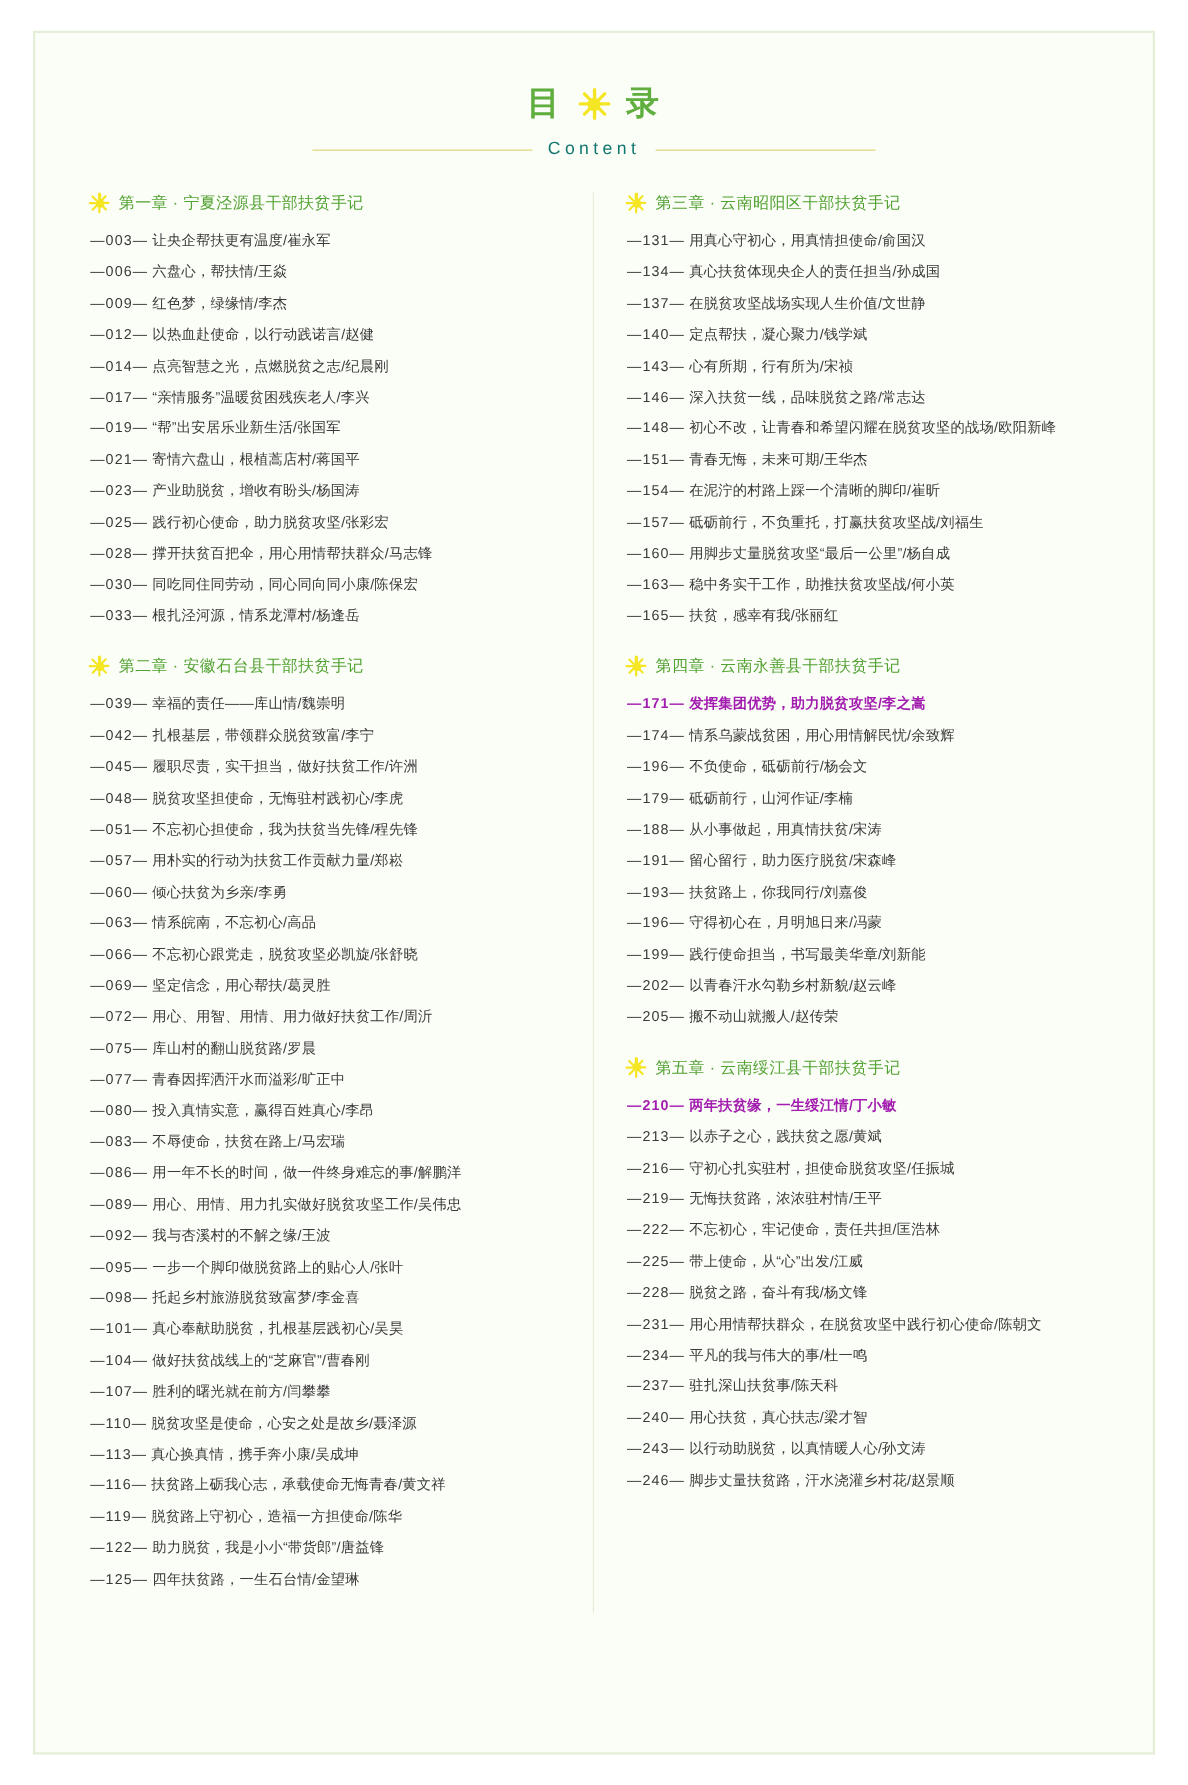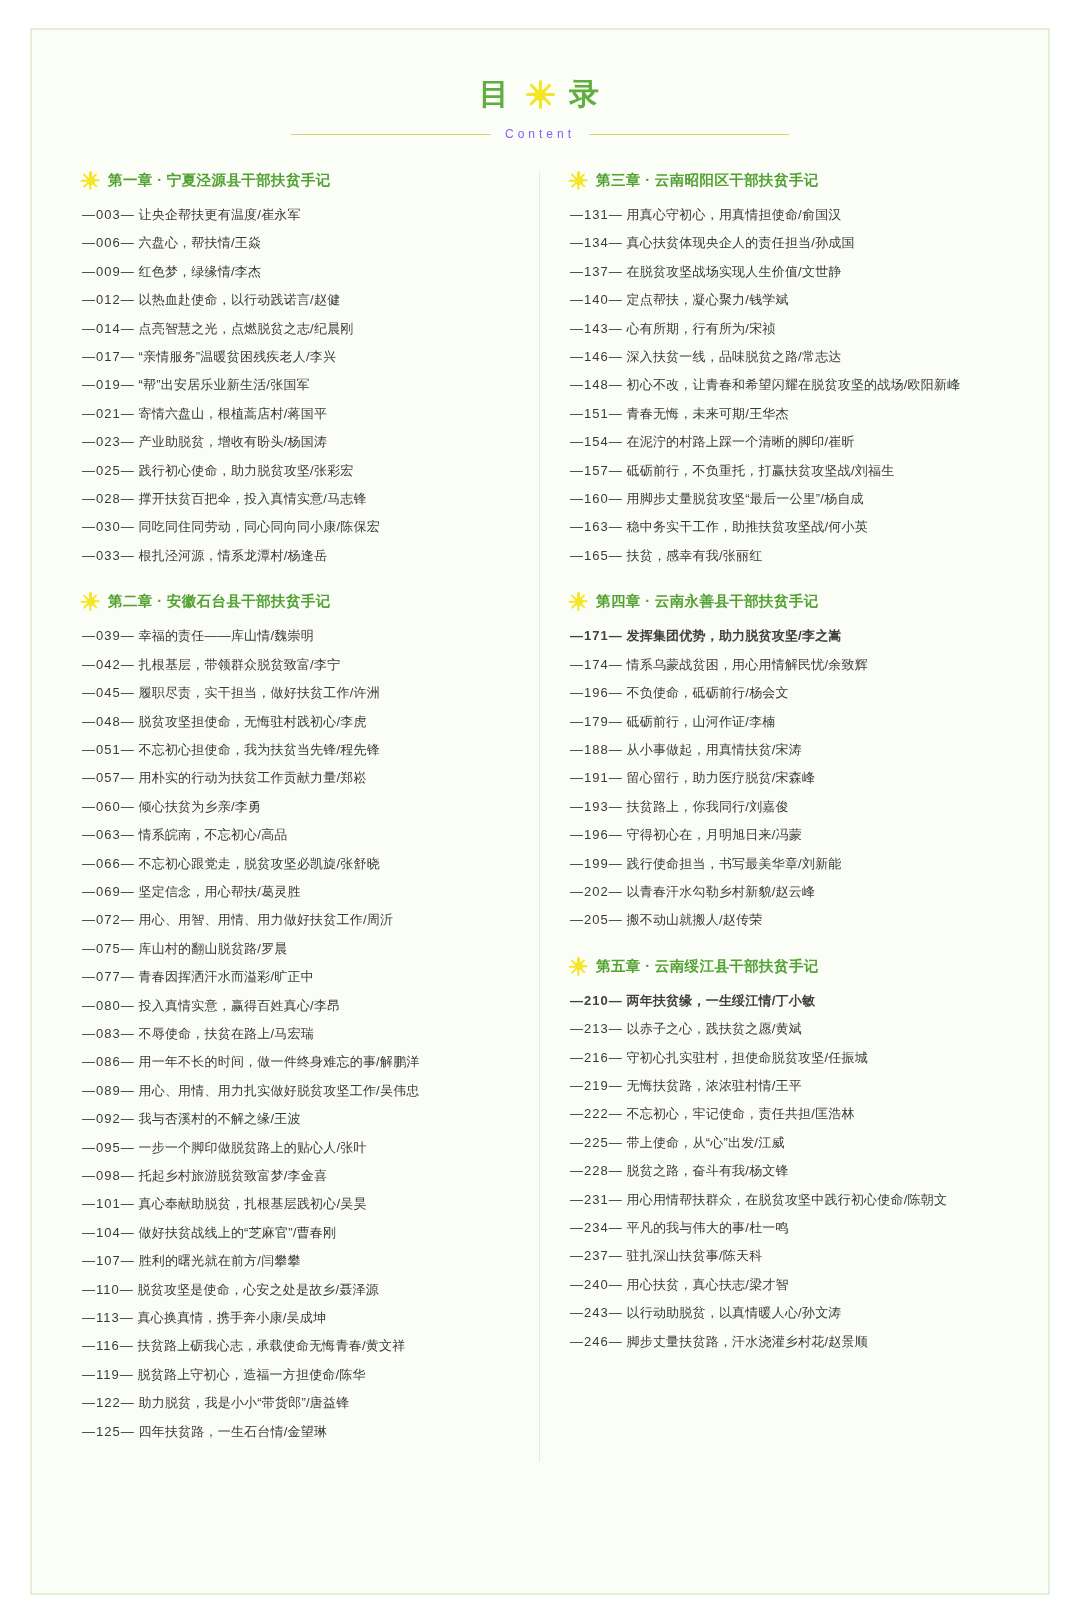--- a/index.html
+++ b/index.html
@@ -100,22 +100,22 @@
     justify-content: center;
     gap: 14px;
     margin-top: 12px;
   }
   .rule {
     width: 200px;
     height: 1px;
     background: #dcd36a;
   }
   .subtitle {
-    font-size: 12px;
-    color: #8b5cf6;
+    font-size: 16px;
+    color: #0f766e;
     letter-spacing: 4px;
   }
 
   
   .columns {
     display: flex;
     margin-top: 30px;
     padding: 0 16px;
   }
   .col {
@@ -134,37 +134,37 @@
   }
   .chapter + .chapter { margin-top: 22px; }
   .chapter-head {
     display: flex;
     align-items: center;
     gap: 9px;
     margin-bottom: 11px;
   }
   .chapter-title {
     font-size: 14.5px;
-    font-weight: bold;
+    font-weight: normal;
     color: #52a232;
     letter-spacing: 0.4px;
   }
   .entry {
     font-size: 13px;
     line-height: 28.4px;
     color: #3a3a3a;
     letter-spacing: 0.2px;
     white-space: normal;
   }
   .entry .pg {
     letter-spacing: 1px;
   }
   .entry.bold {
     font-weight: bold;
-    color: #404040;
+    color: #a21caf;
   }
 </style>
 </head>
 <body>
 
 <div class="page">
   <div class="frame">
 
     <div class="title-row">
       <span class="title-char">目</span>
@@ -206,21 +206,21 @@
             <div class="entry"><span class="pg">—003—</span><span> 让央企帮扶更有温度/崔永军</span></div>
             <div class="entry"><span class="pg">—006—</span><span> 六盘心，帮扶情/王焱</span></div>
             <div class="entry"><span class="pg">—009—</span><span> 红色梦，绿缘情/李杰</span></div>
             <div class="entry"><span class="pg">—012—</span><span> 以热血赴使命，以行动践诺言/赵健</span></div>
             <div class="entry"><span class="pg">—014—</span><span> 点亮智慧之光，点燃脱贫之志/纪晨刚</span></div>
             <div class="entry"><span class="pg">—017—</span><span> “亲情服务”温暖贫困残疾老人/李兴</span></div>
             <div class="entry"><span class="pg">—019—</span><span> “帮”出安居乐业新生活/张国军</span></div>
             <div class="entry"><span class="pg">—021—</span><span> 寄情六盘山，根植蒿店村/蒋国平</span></div>
             <div class="entry"><span class="pg">—023—</span><span> 产业助脱贫，增收有盼头/杨国涛</span></div>
             <div class="entry"><span class="pg">—025—</span><span> 践行初心使命，助力脱贫攻坚/张彩宏</span></div>
-            <div class="entry"><span class="pg">—028—</span><span> 撑开扶贫百把伞，投入真情实意/马志锋</span></div>
+            <div class="entry"><span class="pg">—028—</span><span> 撑开扶贫百把伞，用心用情帮扶群众/马志锋</span></div>
             <div class="entry"><span class="pg">—030—</span><span> 同吃同住同劳动，同心同向同小康/陈保宏</span></div>
             <div class="entry"><span class="pg">—033—</span><span> 根扎泾河源，情系龙潭村/杨逢岳</span></div>
           </div>
           <div class="chapter">
             <div class="chapter-head">
               <span class="sun small">
                 <i></i>
                 <i></i>
                 <i></i>
                 <i></i>

